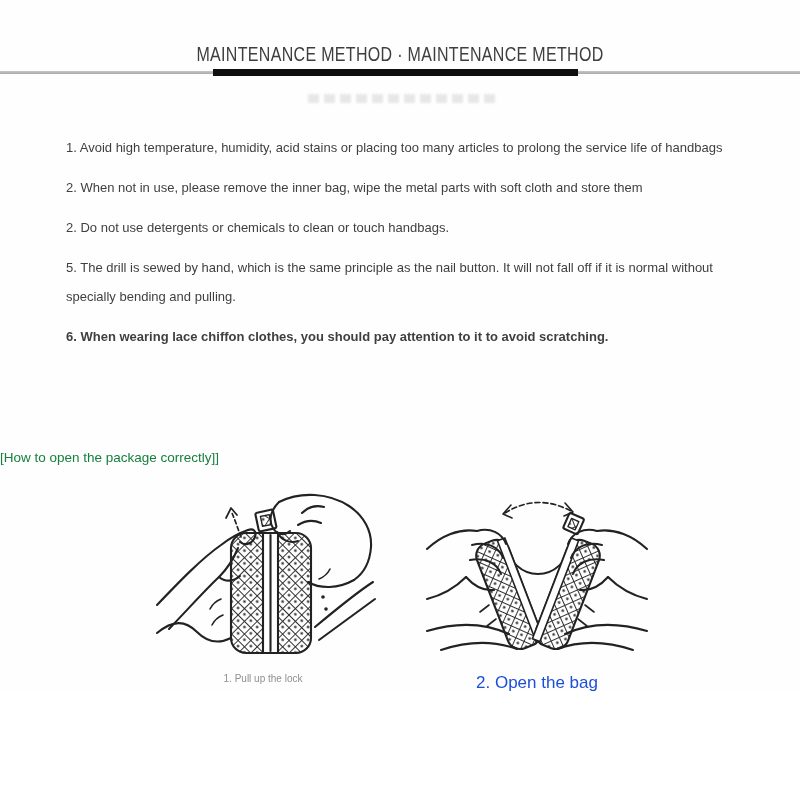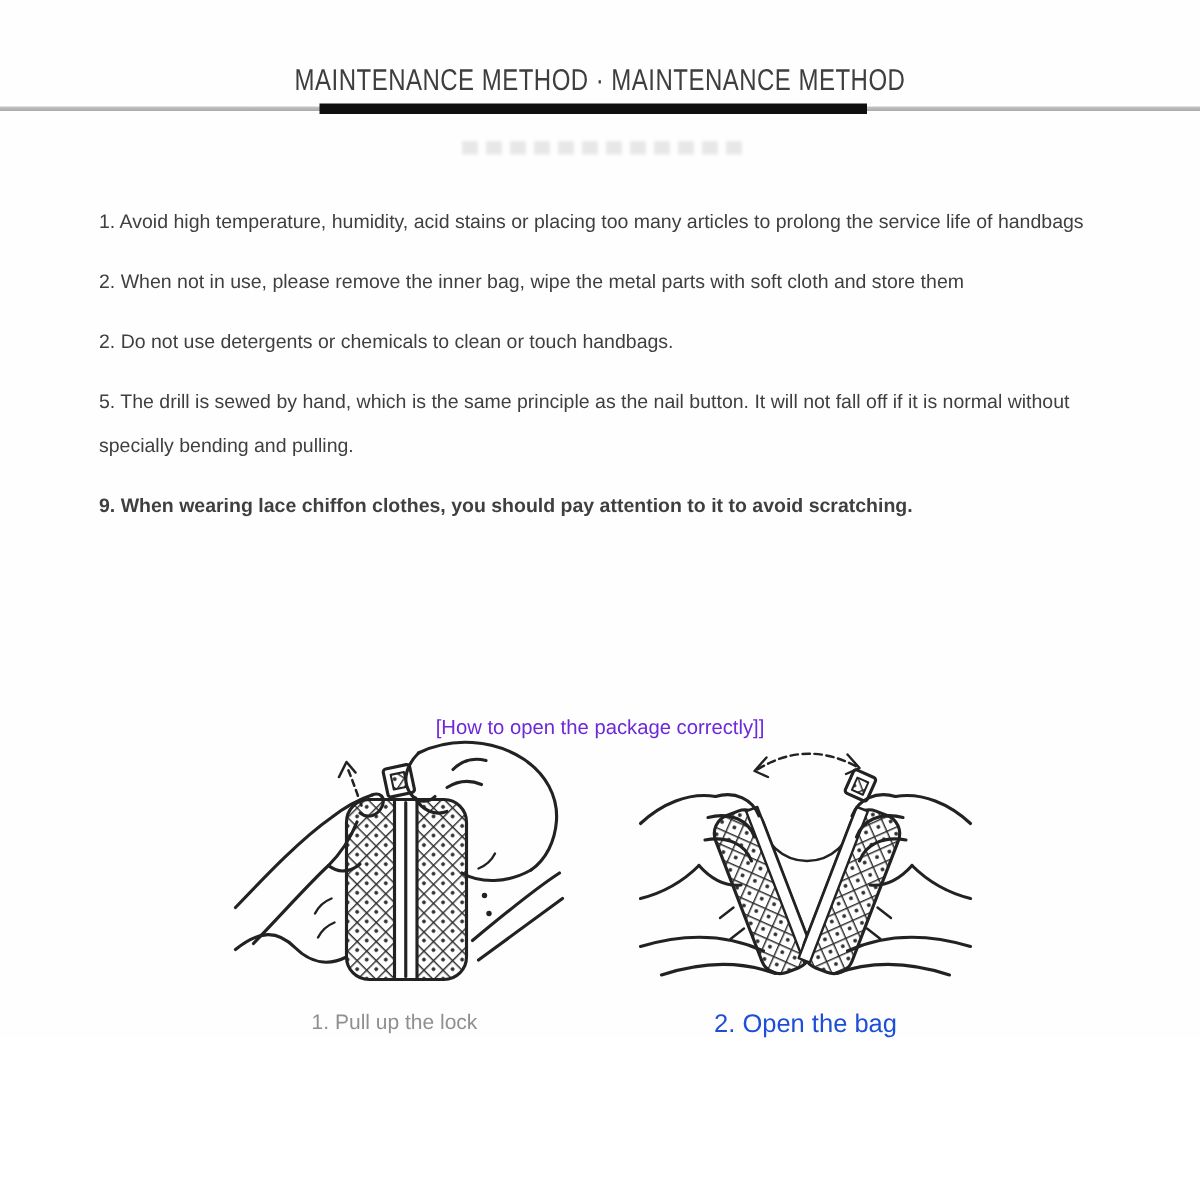--- a/index.html
+++ b/index.html
@@ -18,46 +18,46 @@
   .divider-bar{position:absolute;top:-2px;left:213px;width:365px;height:7px;background:#0f0f0f;}
   .ghost-text{
     position:absolute;top:94px;left:308px;width:192px;height:9px;opacity:.16;filter:blur(1px);
     background:repeating-linear-gradient(90deg,#777 0 11px,transparent 11px 16px);
   }
   
   .instructions{position:absolute;top:133px;left:66px;width:692px;}
   .instructions p{margin:0 0 11px 0;font-size:13px;line-height:29px;color:#3f3f3f;}
   .instructions p:nth-child(5){margin-bottom:0;font-weight:bold;}
   
-  .open-caption{position:absolute;top:450px;left:0;width:100%;text-align:center;
-    font-size:13.5px;color:#6d28d9;margin-top:27px;}
+  .open-caption{position:absolute;top:450px;left:0;width:100%;text-align:left;
+    font-size:13.5px;color:#15803d;}
   .figures{position:absolute;top:487px;left:0;width:100%;
     display:flex;justify-content:center;gap:46px;}
   figure{margin:0;display:flex;flex-direction:column;align-items:center;}
   figure svg{display:block;}
-  .figcap1{margin-top:14px;font-size:14px;color:#8f8f8f;}
+  .figcap1{margin-top:14px;font-size:10px;color:#8f8f8f;}
   .figcap2{margin-top:14px;font-size:17px;color:#1d4ed8;}
 </style>
 </head>
 <body>
 
 <div class="canvas">
 
   <h1 class="title">MAINTENANCE METHOD · MAINTENANCE METHOD</h1>
   <div class="divider">
     <div class="divider-bar"></div>
   </div>
   <div class="ghost-text"></div>
 
   <section class="instructions">
     <p>1. Avoid high temperature, humidity, acid stains or placing too many articles to prolong the service life of handbags</p>
     <p>2. When not in use, please remove the inner bag, wipe the metal parts with soft cloth and store them</p>
     <p>2. Do not use detergents or chemicals to clean or touch handbags.</p>
     <p>5. The drill is sewed by hand, which is the same principle as the nail button. It will not fall off if it is normal without specially bending and pulling.</p>
-    <p>9. When wearing lace chiffon clothes, you should pay attention to it to avoid scratching.</p>
+    <p>6. When wearing lace chiffon clothes, you should pay attention to it to avoid scratching.</p>
   </section>
 
   <div class="open-caption">[How to open the package correctly]]</div>
 
   <div class="figures">
 
     <figure>
       <svg width="228" height="172" viewBox="0 0 228 172">
         <defs>
           <pattern id="hatchA" width="9" height="9" patternUnits="userSpaceOnUse" patternTransform="rotate(45)">

